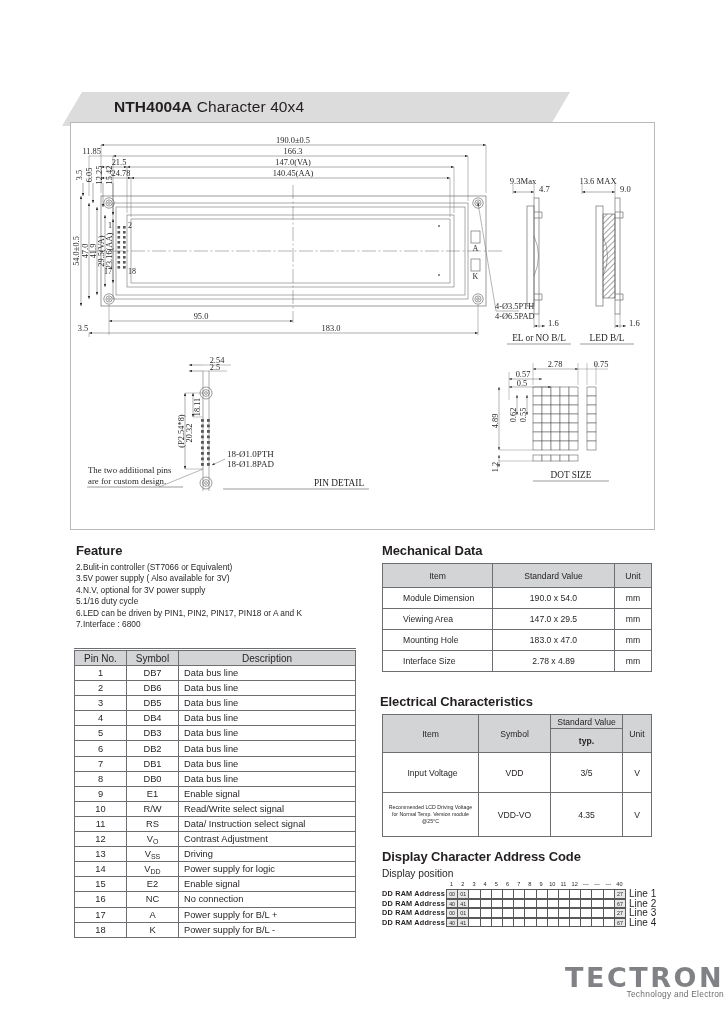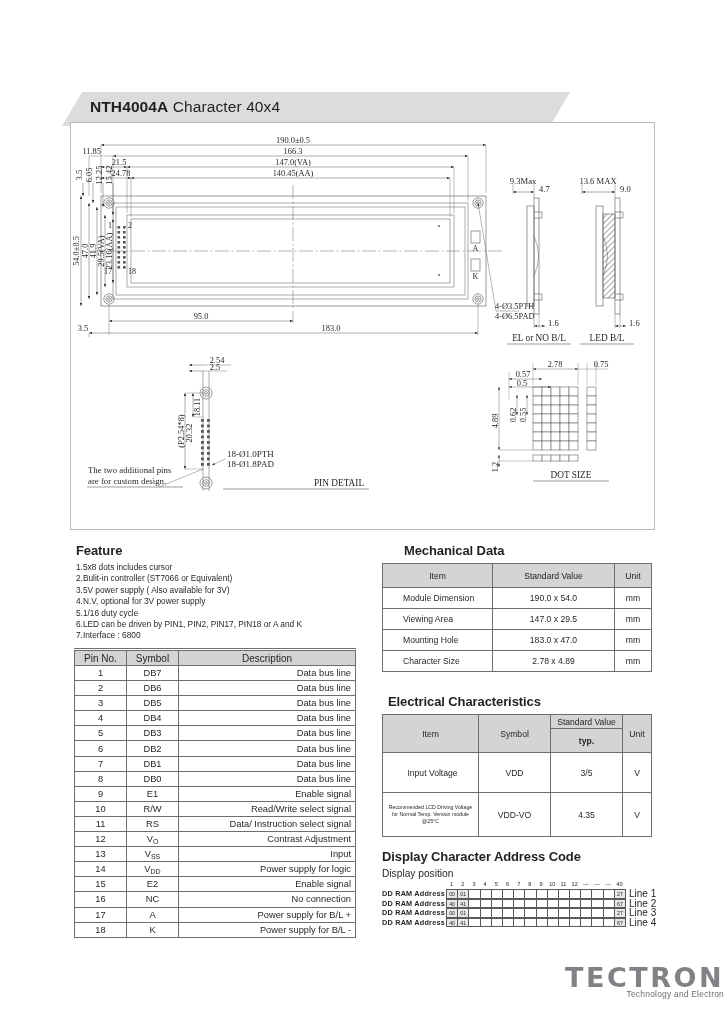--- a/index.html
+++ b/index.html
@@ -14,21 +14,21 @@
   .page { position: relative; width: 724px; height: 1024px; }
 
   
   .banner-wrap { position: absolute; left: 62px; top: 92px; width: 508px; height: 34px; }
   .banner-bg {
     position: absolute; inset: 0;
     background: #dcdcdd;
     clip-path: polygon(20px 0, 508px 0, 488px 34px, 0 34px);
   }
   .banner-title {
-    position: absolute; left: 28px; top: 6px;
+    position: absolute; left: 52px; top: 6px;
     font-size: 15.5px; letter-spacing: .1px; white-space: nowrap;
   }
   .banner-title b { font-weight: bold; }
   .banner-title span { font-weight: normal; }
 
   
   .draw-frame {
     position: absolute; left: 70px; top: 122px;
     width: 585px; height: 408px;
     border: 1px solid #b9b9ba; background: #fff;
@@ -51,21 +51,21 @@
     padding: 0 4px;
     vertical-align: middle;
   }
   .thead-cell { background: #d3d4d6; text-align: center; }
 
   
   #pin-table { left: 74px; top: 650px; width: 282px; font-size: 9.3px; }
   #pin-table th { height: 15px; font-size: 10px; }
   #pin-table td { height: 15.1px; }
   #pin-table td.c { text-align: center; }
-  #pin-table td.d { text-align: right; padding-left: 5px; }
+  #pin-table td.d { text-align: left; padding-left: 5px; }
   sub { font-size: 7px; vertical-align: baseline; position: relative; top: 2px; }
 
   
   #mech-table { left: 382px; top: 563px; width: 270px; font-size: 8.6px; }
   #mech-table th { height: 24px; }
   #mech-table td { height: 21px; }
   #mech-table td.item { text-align: left; padding-left: 20px; }
   #mech-table td.val, #mech-table td.unit { text-align: center; }
 
   
@@ -487,21 +487,20 @@
           </g>
           <line x1="44" y1="126" x2="120" y2="126" stroke-width="0.6"></line>
           <text x="82" y="123" fill="#231f20" stroke="none" text-anchor="middle" font-size="9.3">DOT SIZE</text>
         </g>
       </g>
     </svg>
   </div>
 
   <div class="h2" style="left:76px; top:543px;">Feature</div>
   <div class="feature-list">
-    <div>1.5x8 dots includes cursor</div>
     <div>2.Bulit-in controller (ST7066 or Equivalent)</div>
     <div>3.5V power supply ( Also available for 3V)</div>
     <div>4.N.V, optional for 3V power supply</div>
     <div>5.1/16 duty cycle</div>
     <div>6.LED can be driven by PIN1, PIN2, PIN17, PIN18 or A and K</div>
     <div>7.Interface : 6800</div>
   </div>
   <div class="feat-rule"></div>
 
   <table id="pin-table">
@@ -569,21 +568,21 @@
           <td class="d">Data/ Instruction  select signal</td>
         </tr>
         <tr>
           <td class="c">12</td>
           <td class="c">V<sub>O</sub></td>
           <td class="d">Contrast Adjustment</td>
         </tr>
         <tr>
           <td class="c">13</td>
           <td class="c">V<sub>SS</sub></td>
-          <td class="d">Input</td>
+          <td class="d">Driving</td>
         </tr>
         <tr>
           <td class="c">14</td>
           <td class="c">V<sub>DD</sub></td>
           <td class="d">Power supply for logic</td>
         </tr>
         <tr>
           <td class="c">15</td>
           <td class="c">E2</td>
           <td class="d">Enable signal</td>
@@ -599,21 +598,21 @@
           <td class="d">Power supply for B/L +</td>
         </tr>
         <tr>
           <td class="c">18</td>
           <td class="c">K</td>
           <td class="d">Power supply for B/L -</td>
         </tr>
       </tbody>
   </table>
 
-  <div class="h2" style="left:404px; top:543px;">Mechanical Data</div>
+  <div class="h2" style="left:382px; top:543px;">Mechanical Data</div>
   <table id="mech-table">
     <thead>
       <tr>
         <th class="thead-cell" style="width:110px;">Item</th>
         <th class="thead-cell" style="width:122px;">Standard Value</th>
         <th class="thead-cell">Unit</th>
       </tr>
     </thead>
     <tbody id="mech-body">
         <tr>
@@ -625,28 +624,28 @@
           <td class="item">Viewing Area</td>
           <td class="val">147.0 x 29.5</td>
           <td class="unit">mm</td>
         </tr>
         <tr>
           <td class="item">Mounting Hole</td>
           <td class="val">183.0 x 47.0</td>
           <td class="unit">mm</td>
         </tr>
         <tr>
-          <td class="item">Character Size</td>
+          <td class="item">Interface Size</td>
           <td class="val">2.78 x 4.89</td>
           <td class="unit">mm</td>
         </tr>
       </tbody>
   </table>
 
-  <div class="h2" style="left:388px; top:694px;">Electrical Characteristics</div>
+  <div class="h2" style="left:380px; top:694px;">Electrical Characteristics</div>
   <table id="elec-table">
     <thead>
       <tr>
         <td class="thead-cell" rowspan="2" style="width:96px;">Item</td>
         <td class="thead-cell" rowspan="2" style="width:72px;">Symbol</td>
         <td class="thead-cell sv-top" style="width:72px;">Standard Value</td>
         <td class="thead-cell" rowspan="2">Unit</td>
       </tr>
       <tr>
         <td class="thead-cell sv-bot">typ.</td>

